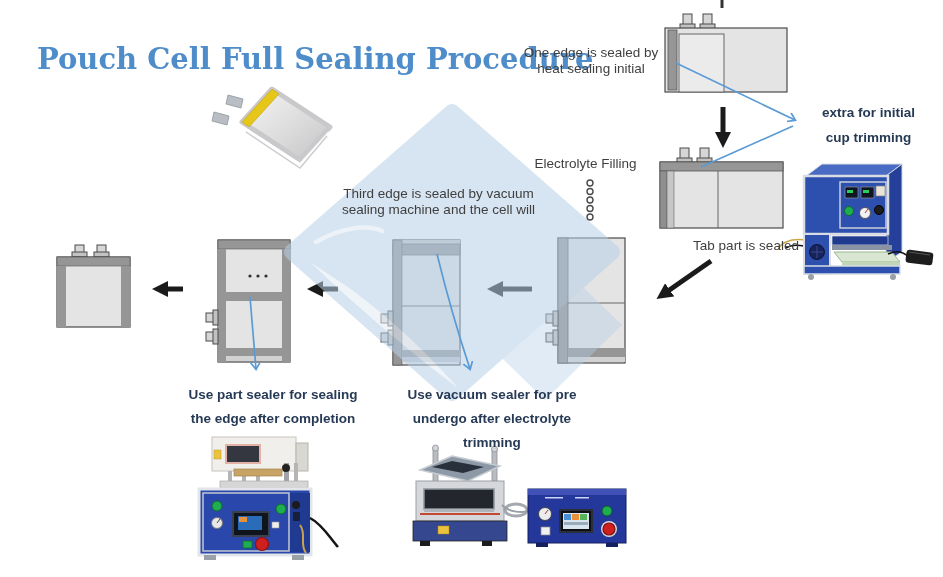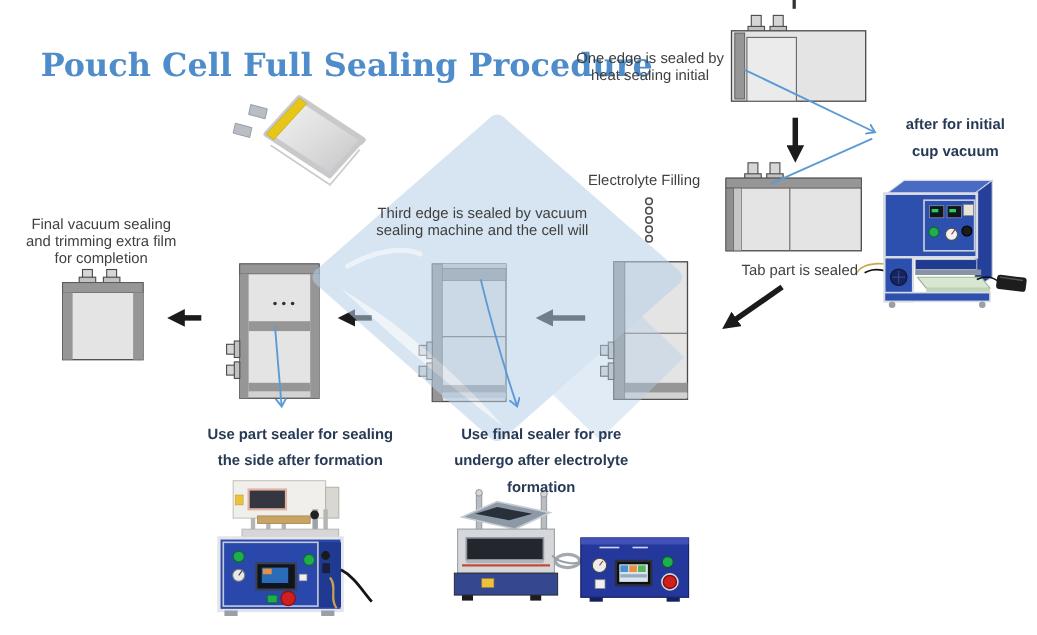--- a/index.html
+++ b/index.html
@@ -9,21 +9,21 @@
   .title{position:absolute;left:37px;top:42px;z-index:3;
          font-family:"DejaVu Serif","Liberation Serif",serif;
          font-size:29px;font-weight:600;color:var(--title-blue,#4e8cca);white-space:nowrap;}
   .ann{position:absolute;z-index:3;text-align:center;font-size:13.5px;line-height:15.5px;
        color:var(--body-text,#3f3f3f);}
   .ann-bold{font-weight:bold;color:var(--annotation-navy,#273a55);line-height:24px;}
   .ln{display:block;}
   #ann-one-edge{left:515px;top:45px;width:152px;}
   #ann-use-top-side{left:797px;top:100px;width:143px;line-height:25px;}
   #ann-electrolyte{left:528px;top:156px;width:115px;text-align:center;}
-  #ann-tab-part{left:666px;top:238px;width:122px;}
+  #ann-tab-part{left:685px;top:238px;width:122px;}
   #ann-third-edge{left:326px;top:186px;width:225px;}
   #ann-final-vacuum{left:18px;top:196px;width:148px;}
   #ann-use-final{left:186px;top:383px;width:174px;}
   #ann-use-vacuum{left:403px;top:383px;width:178px;}
 </style>
 </head>
 <body>
 
 <div id="stage">
 
@@ -266,43 +266,38 @@
 </svg>
 
 <div class="title">Pouch Cell Full Sealing Procedure</div>
 
 <div class="ann" id="ann-one-edge">
   <span class="ln">One edge is sealed by</span>
   <span class="ln">heat sealing initial</span>
 </div>
 
 <div class="ann ann-bold" id="ann-use-top-side">
-  <span class="ln">after for initial</span>
-  <span class="ln">cup vacuum</span>
+  <span class="ln">extra for initial</span>
+  <span class="ln">cup trimming</span>
 </div>
 
 <div class="ann" id="ann-electrolyte">Electrolyte Filling</div>
 
 <div class="ann" id="ann-tab-part">Tab part is sealed</div>
 
 <div class="ann" id="ann-third-edge">
   <span class="ln">Third edge is sealed by vacuum</span>
   <span class="ln">sealing machine and the cell will</span>
 </div>
 
-<div class="ann" id="ann-final-vacuum">
-  <span class="ln">Final vacuum sealing</span>
-  <span class="ln">and trimming extra film</span>
-  <span class="ln">for completion</span>
-</div>
 
 <div class="ann ann-bold" id="ann-use-final">
   <span class="ln">Use part sealer for sealing</span>
-  <span class="ln">the side after formation</span>
+  <span class="ln">the edge after completion</span>
 </div>
 
 <div class="ann ann-bold" id="ann-use-vacuum">
-  <span class="ln">Use final sealer for pre</span>
+  <span class="ln">Use vacuum sealer for pre</span>
   <span class="ln">undergo after electrolyte</span>
-  <span class="ln">formation</span>
+  <span class="ln">trimming</span>
 </div>
 
 </div>
 
 </body></html>

